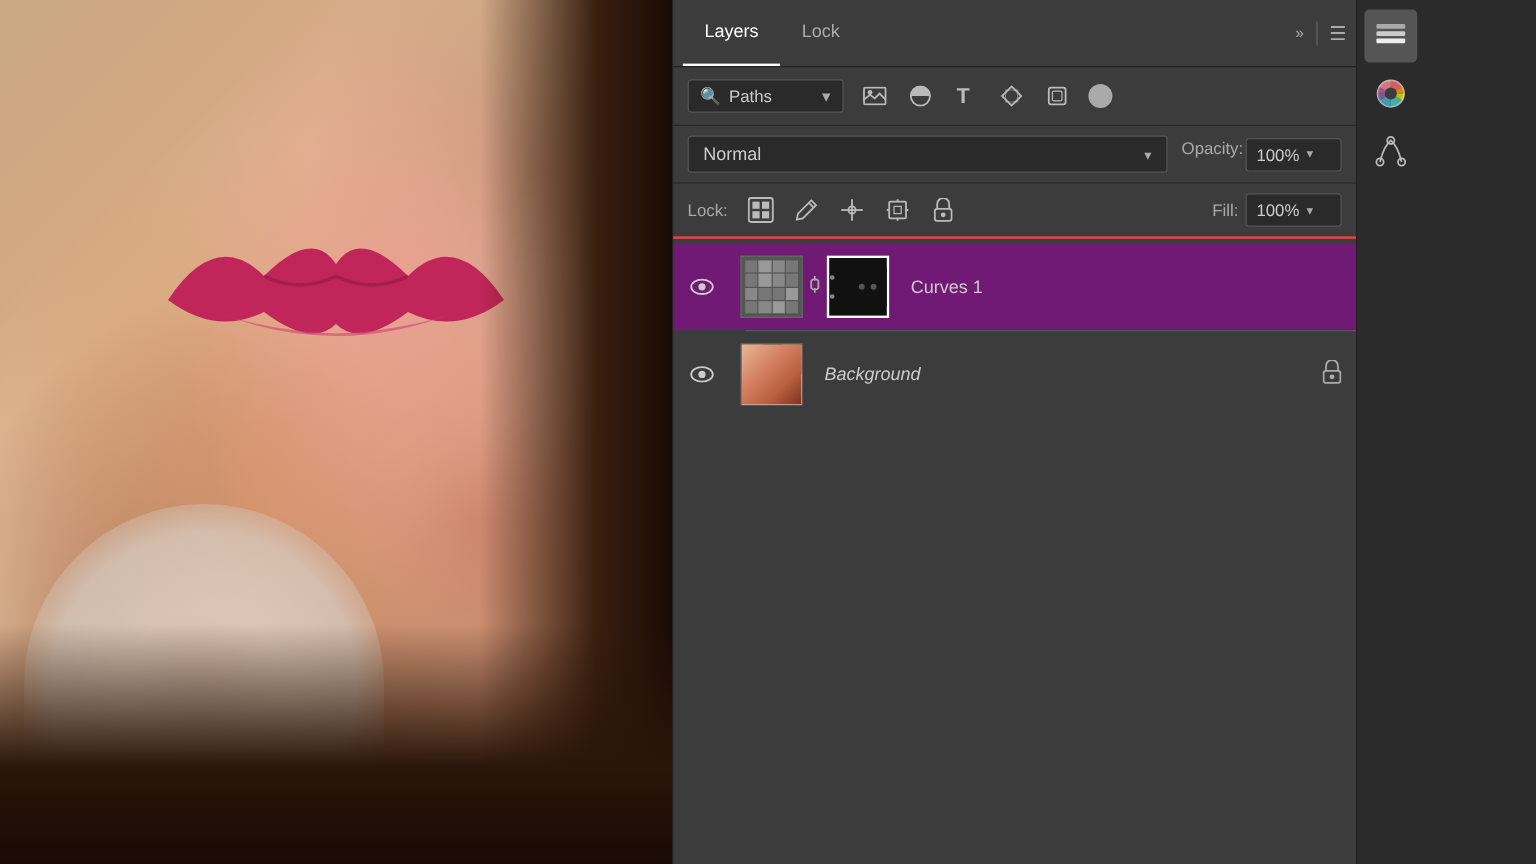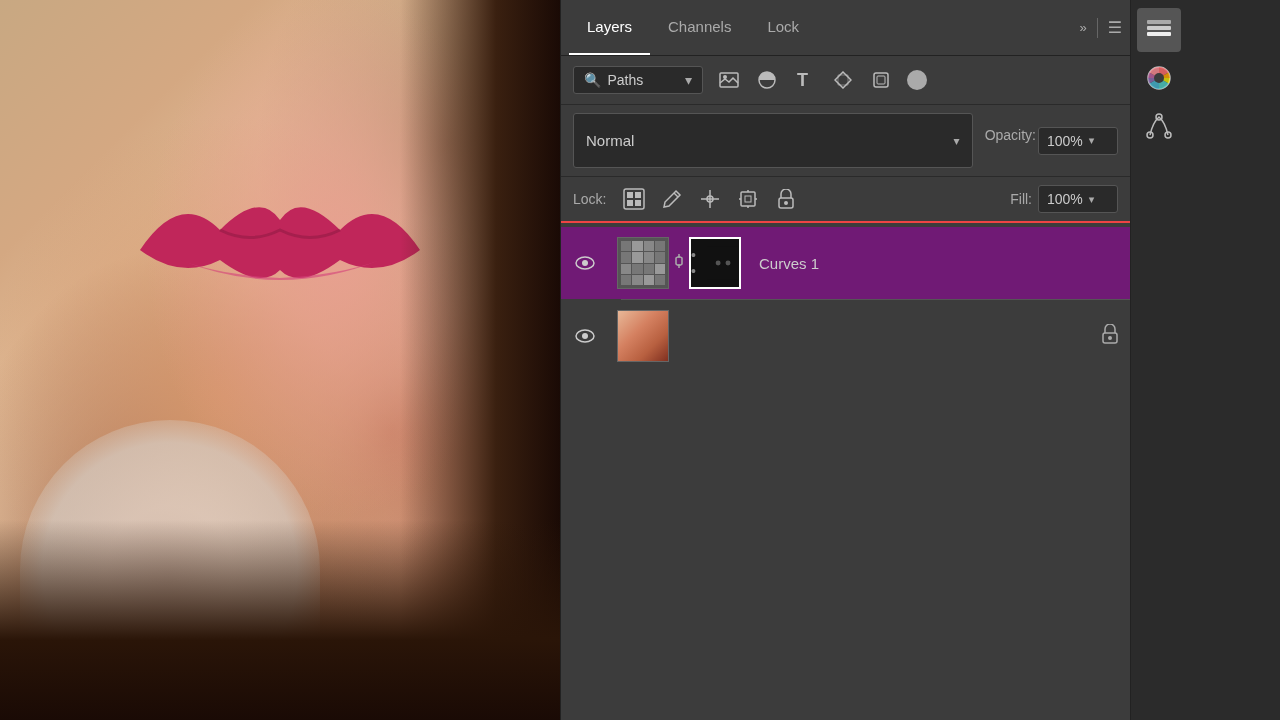--- a/index.html
+++ b/index.html
@@ -213,21 +213,21 @@
       gap: 12px;
       border-bottom: 1px solid #2a2a2a;
     }
 
     .blend-select {
       display: flex;
       align-items: center;
       background: #2a2a2a;
       border: 1px solid #555;
       border-radius: 3px;
-      padding: 18px 12px;
+      padding: 6px 12px;
       color: #ccc;
       font-size: 15px;
       gap: 8px;
       cursor: pointer;
       flex: 1;
     }
 
     .blend-select .arrow {
       margin-left: auto;
       font-size: 12px;
@@ -519,23 +519,20 @@
   <div class="hair-bottom"></div>
 </div>
 
 <div class="panels">
 
   <div class="layers-panel">
 
     <div class="tab-bar">
       <div class="tab active">
         <span>Layers</span>
-      </div>
-      <div class="tab">
-        <span>Channels</span>
       </div>
       <div class="tab">
         <span>Lock</span>
       </div>
       <div class="tab-more">
         <span class="tab-expand">»</span>
         <div class="tab-divider"></div>
         <span class="tab-menu-btn">☰</span>
       </div>
     </div>
@@ -729,20 +726,21 @@
               <ellipse cx="26" cy="20" rx="12" ry="14" fill="#d4a882"></ellipse>
 
               <ellipse cx="26" cy="10" rx="14" ry="12" fill="#3a1a0a"></ellipse>
               <rect x="0" y="25" width="52" height="27" fill="#e8e0d8"></rect>
 
               <ellipse cx="26" cy="28" rx="5" ry="3" fill="#c0265a"></ellipse>
             </svg>
           </div>
         </div>
 
+        <span class="layer-name italic">Background</span>
 
         <div class="layer-lock">
           <svg width="16" height="20" viewBox="0 0 16 20">
             <rect x="1" y="9" width="14" height="10" rx="2" fill="none" stroke="#aaa" stroke-width="1.5"></rect>
             <path d="M3 9 V5 A5 5 0 0 1 13 5 V9" fill="none" stroke="#aaa" stroke-width="1.5"></path>
             <circle cx="8" cy="14" r="2" fill="#aaa"></circle>
           </svg>
         </div>
       </div>
 

